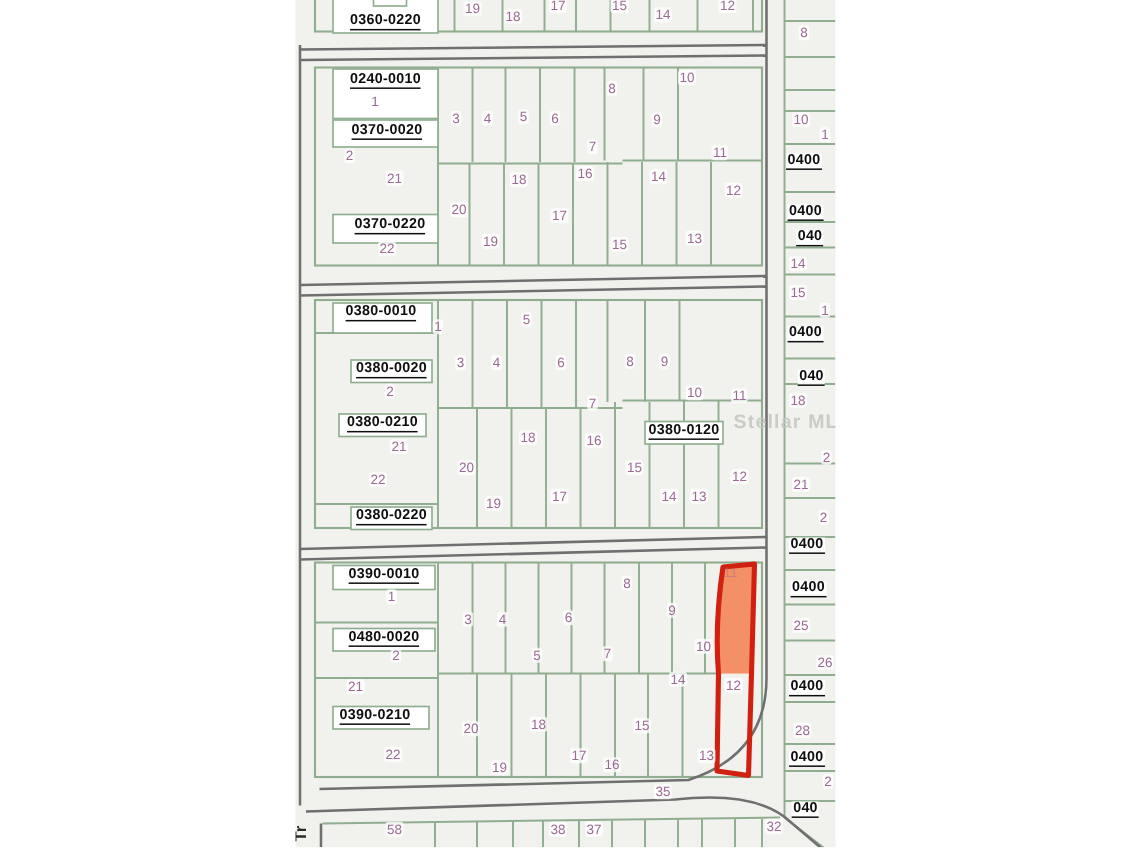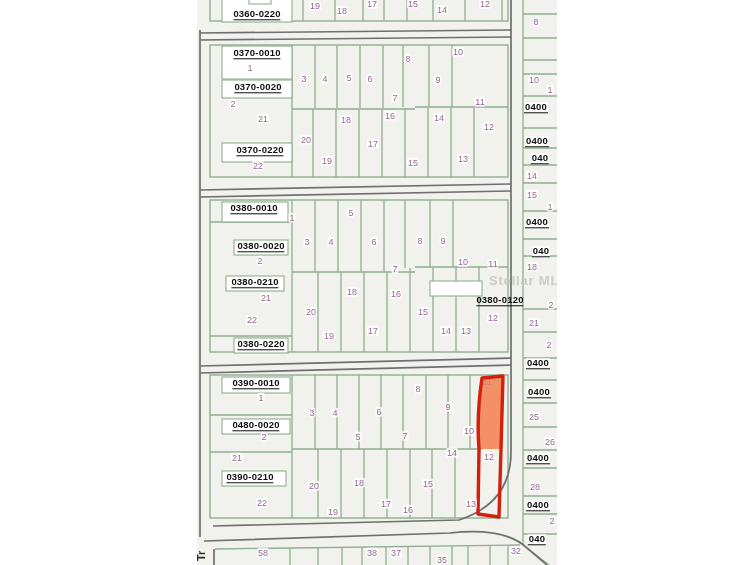--- a/index.html
+++ b/index.html
@@ -247,31 +247,31 @@
         <div class="num" style="left: 354px; top: 305px; color: rgb(154, 107, 148);">2</div>
         <div class="num" style="left: 337px; top: 323px; color: rgb(154, 107, 148);">21</div>
         <div class="num" style="left: 352px; top: 345px; color: rgb(154, 107, 148);">2</div>
         <div class="num" style="left: 337px; top: 417px; color: rgb(154, 107, 148);">25</div>
         <div class="num" style="left: 353px; top: 442px; color: rgb(154, 107, 148); text-align: right;">26</div>
         <div class="num" style="left: 338px; top: 487px; color: rgb(154, 107, 148);">28</div>
         <div class="num" style="left: 355px; top: 521px; color: rgb(154, 107, 148);">2</div>
         <div class="num" style="left: 66px; top: 553px; color: rgb(154, 107, 148);">58</div>
         <div class="num" style="left: 175px; top: 553px; color: rgb(154, 107, 148);">38</div>
         <div class="num" style="left: 199px; top: 553px; color: rgb(154, 107, 148);">37</div>
-        <div class="num" style="left: 245px; top: 560px; color: rgb(154, 107, 148);">35</div>
+        <div class="num" style="left: 245px; top: 528px; color: rgb(154, 107, 148);">35</div>
         <div class="num" style="left: 319px; top: 551px; color: rgb(154, 107, 148);">32</div>
         <div class="pid" style="left: 60px; top: 15px; text-align: center;">0360-0220</div>
-        <div class="pid" style="left: 60px; top: 54px;">0370-0010</div>
+        <div class="pid" style="left: 60px; top: 54px;">0240-0010</div>
         <div class="pid" style="left: 61px; top: 88px;">0370-0020</div>
         <div class="pid" style="left: 63px; top: 151px;">0370-0220</div>
         <div class="pid" style="left: 57px; top: 209px;">0380-0010</div>
         <div class="pid" style="left: 64px; top: 247px;">0380-0020</div>
         <div class="pid" style="left: 58px; top: 283px;">0380-0210</div>
         <div class="pid" style="left: 64px; top: 345px;">0380-0220</div>
-        <div class="pid" style="left: 259px; top: 301px; margin-left: 44px;">0380-0120</div>
+        <div class="pid" style="left: 259px; top: 288px;">0380-0120</div>
         <div class="pid" style="left: 59px; top: 384px;">0390-0010</div>
         <div class="pid" style="left: 59px; top: 426px;">0480-0020</div>
         <div class="pid" style="left: 53px; top: 478px;">0390-0210</div>
         <div class="pid halo" style="left: 339px; top: 108px;">0400</div>
         <div class="pid halo" style="left: 340px; top: 142px;">0400</div>
         <div class="pid halo" style="left: 343px; top: 159px;">040</div>
         <div class="pid halo" style="left: 340px; top: 223px;">0400</div>
         <div class="pid halo" style="left: 344px; top: 252px;">040</div>
         <div class="pid halo" style="left: 341px; top: 364px;">0400</div>
         <div class="pid halo" style="left: 342px; top: 393px;">0400</div>

